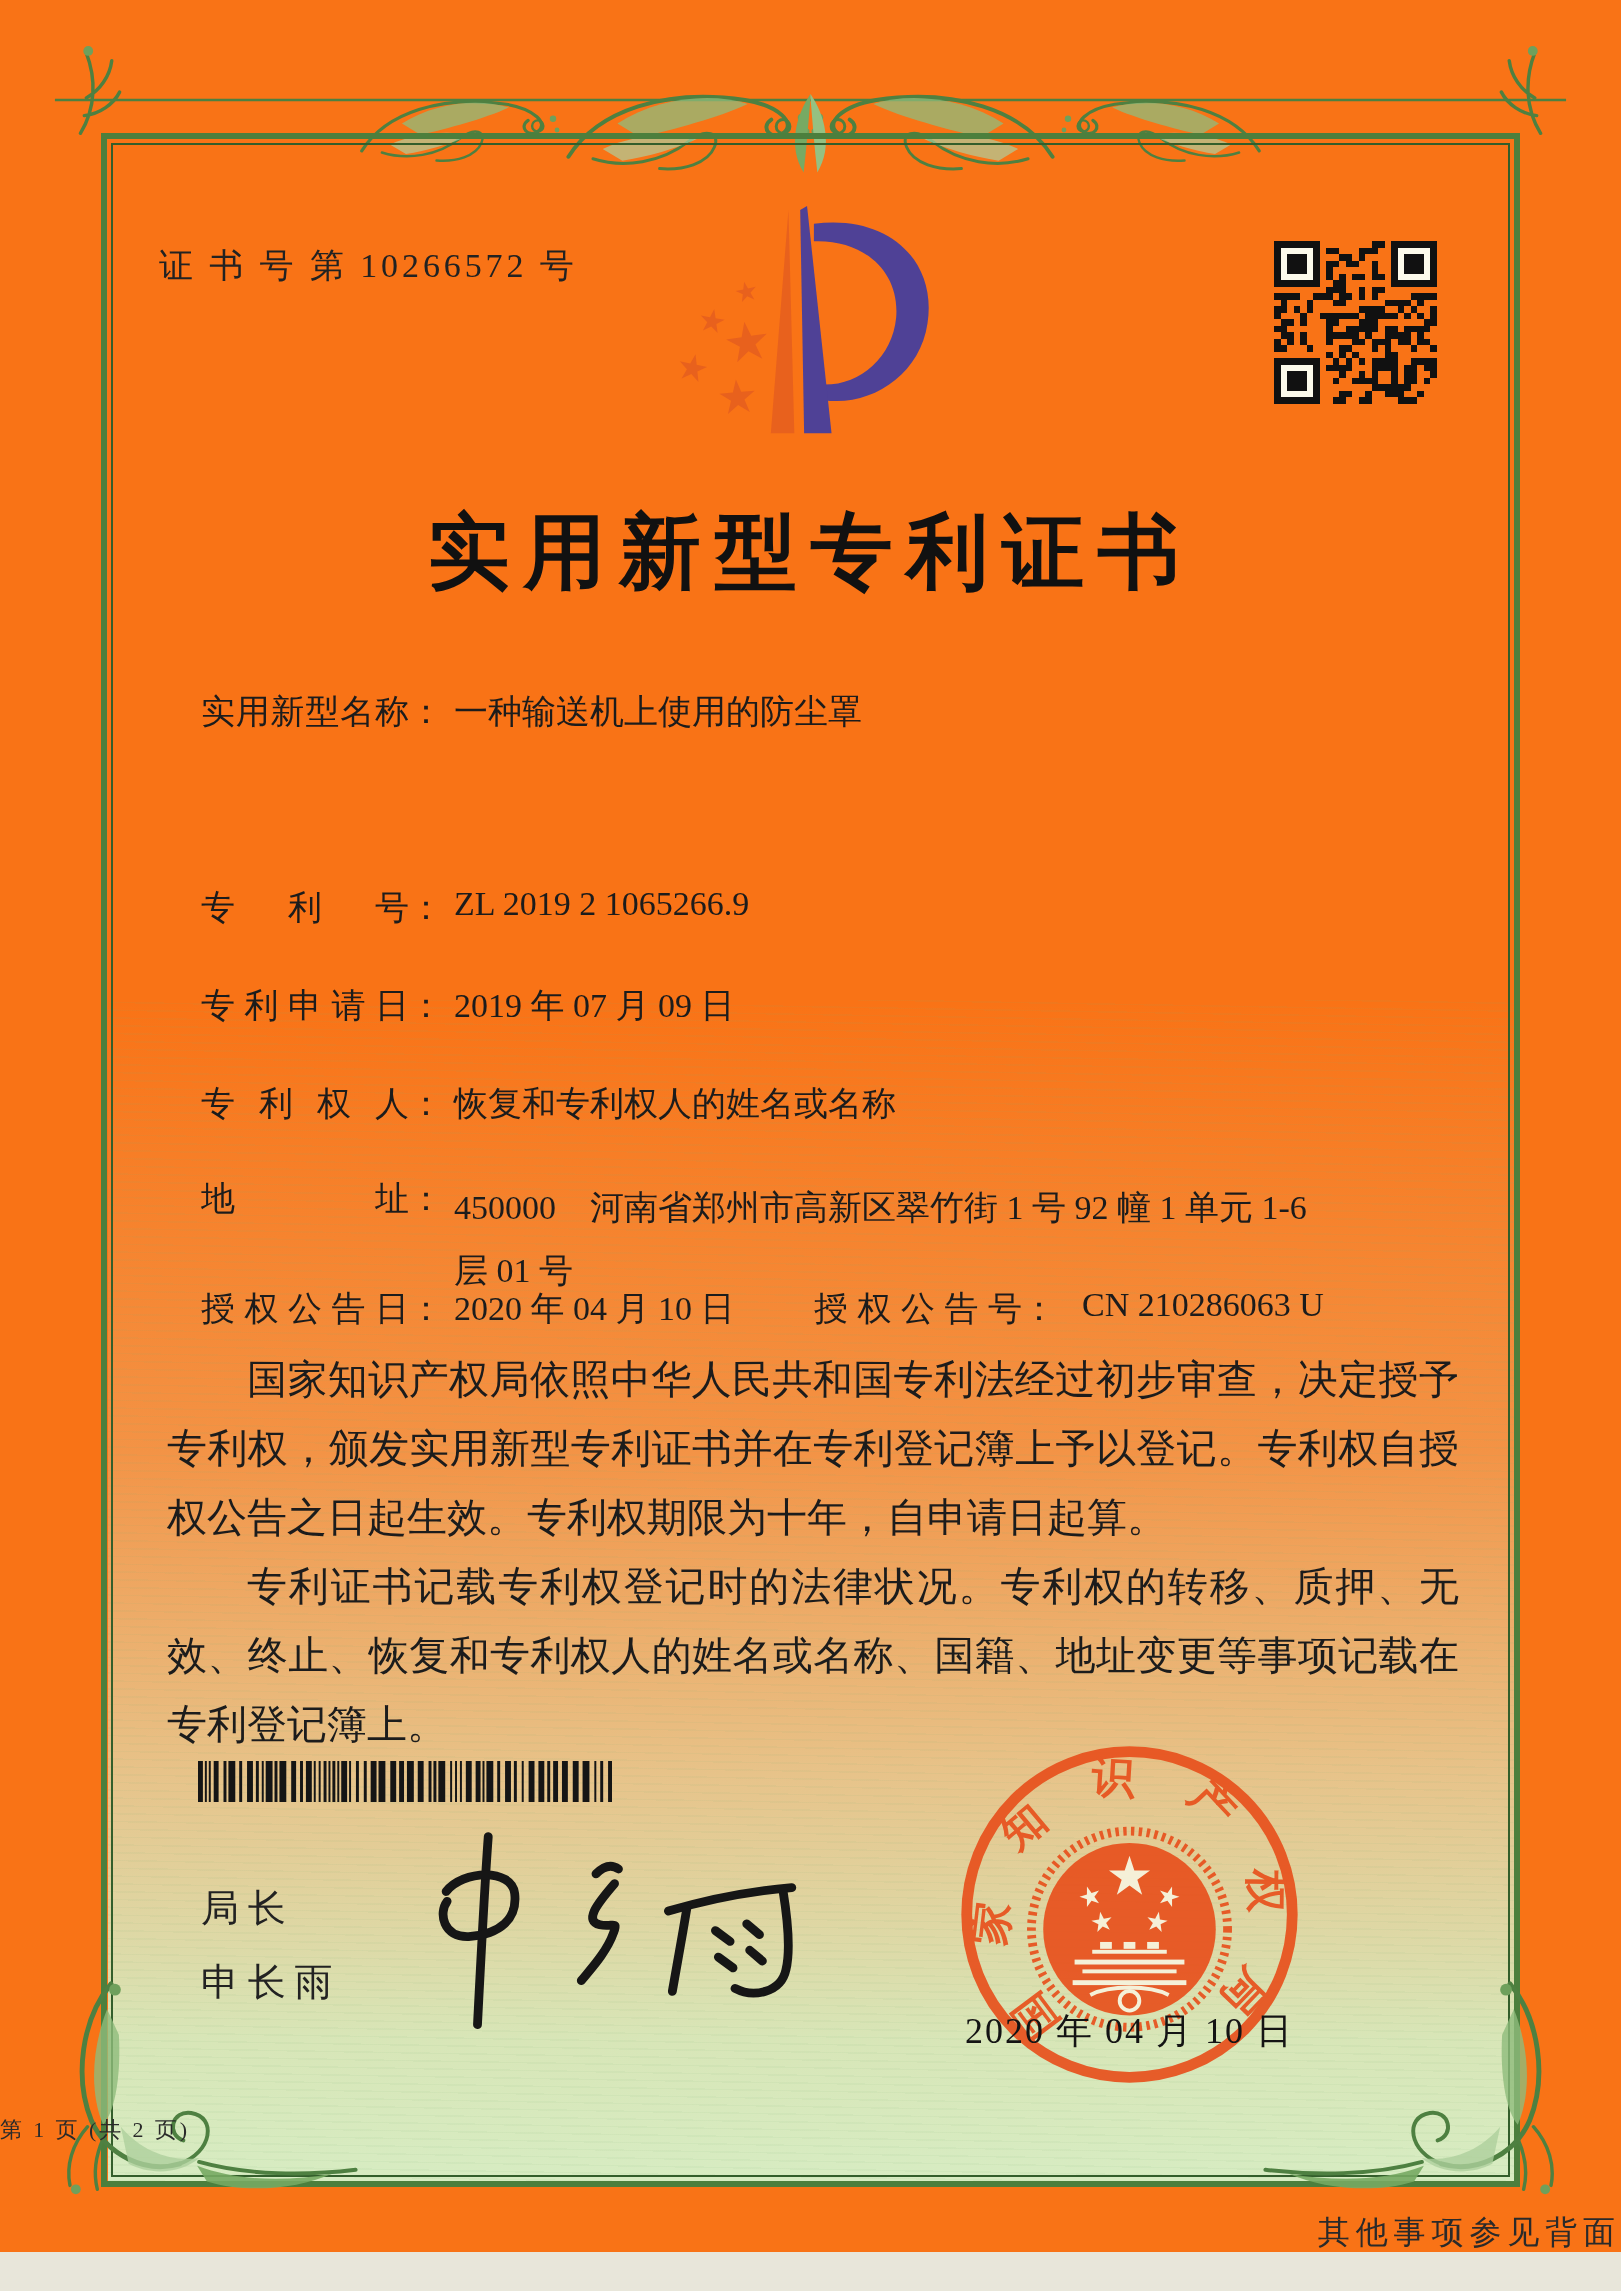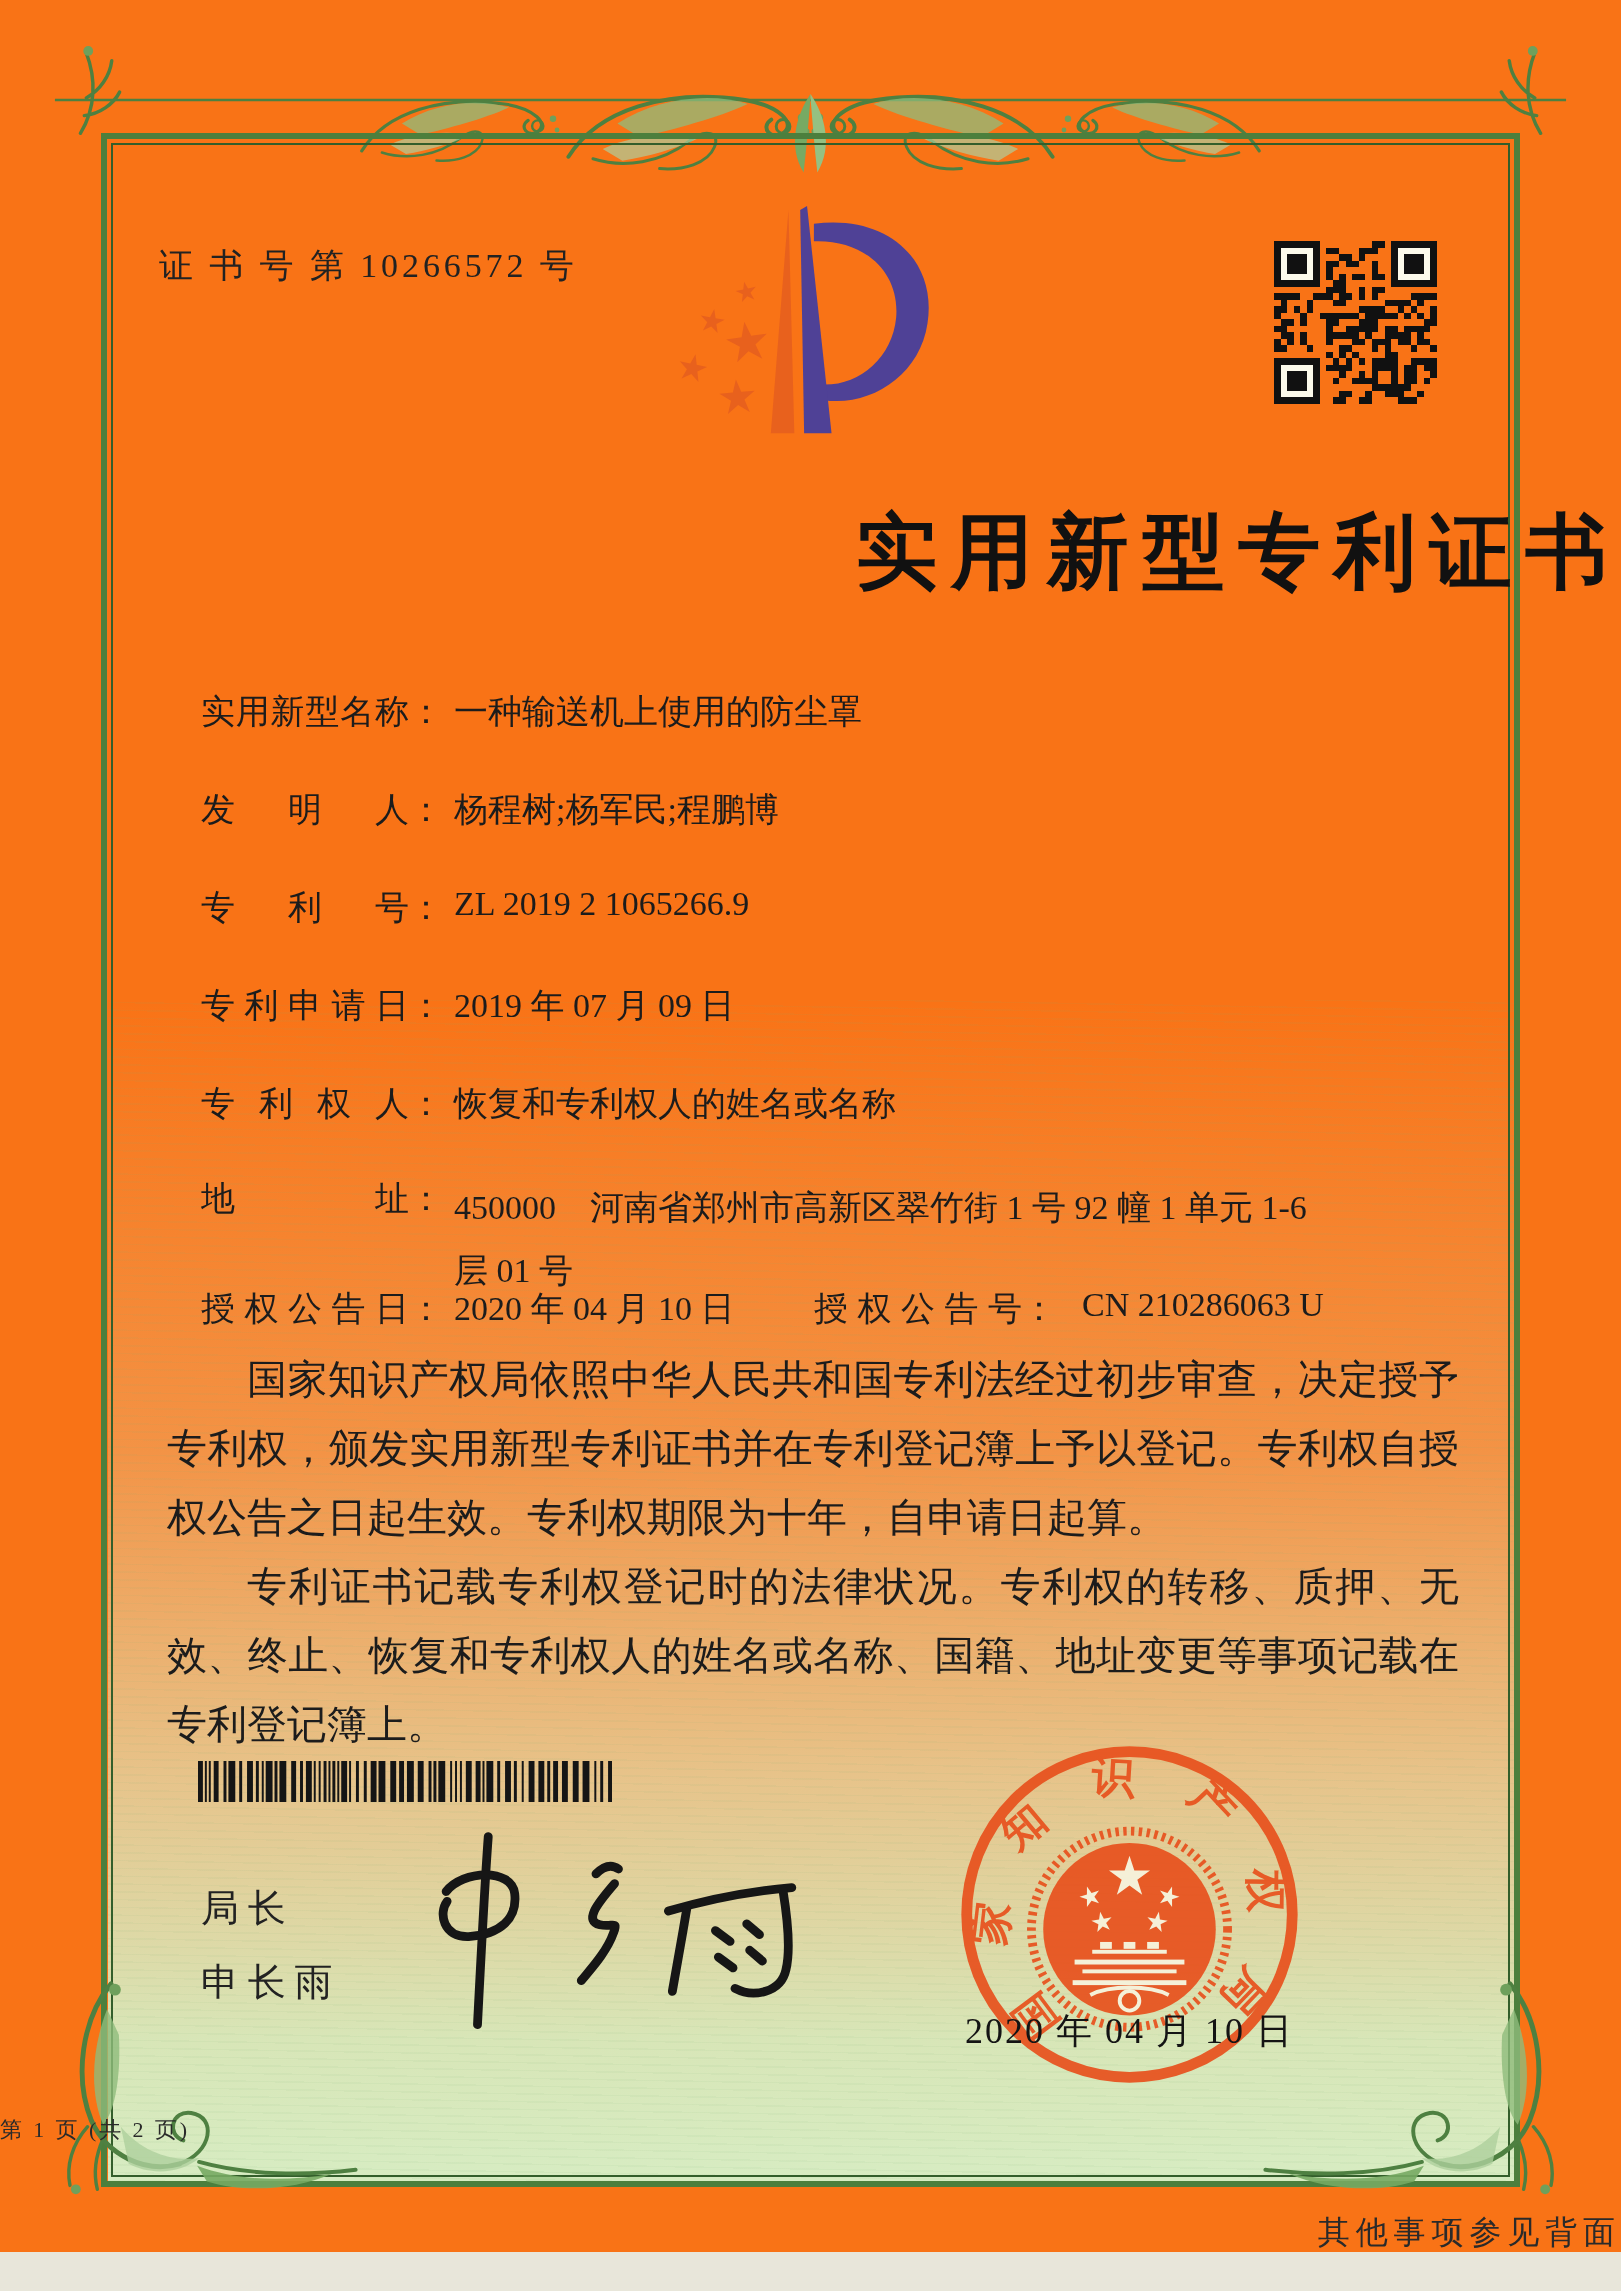--- a/index.html
+++ b/index.html
@@ -24,21 +24,21 @@
   }
 
   
   .frame{ left:101px; top:133px; width:1419px; height:2054px;
     border:6.9px solid #4c7f3d; box-sizing:border-box; }
   .frame-inner{ position:absolute; left:3.9px; top:3.9px; right:3.9px; bottom:3.9px;
     border:2px solid #335e2b; }
 
   .cert-no{ left:159px; top:243px; font-size:34px; letter-spacing:3.9px; color:#222; }
 
-  .title{ left:0; top:498px; width:1621px; text-align:right;
+  .title{ left:0; top:498px; width:1621px; text-align:center;
     font-size:82px; font-weight:bold; letter-spacing:13.7px; color:#111; }
 
   .row{ left:201px; font-size:34px; white-space:nowrap; }
   .row .lab{ display:inline-block; width:208px; text-align:justify; text-align-last:justify;
     vertical-align:top; }
   .row .colon{ display:inline-block; vertical-align:top; }
   .row .val{ display:inline-block; margin-left:11px; vertical-align:top; }
   .row.wrap{ white-space:normal; }
   .row.wrap .val{ width:887px; line-height:63px; }
   .grp2{ position:absolute; left:613px; top:0; white-space:nowrap; }
@@ -375,23 +375,20 @@
         <rect x="1" y="19" width="5" height="5" fill="#fcfaeb"></rect>
         <rect x="2" y="20" width="3" height="3" fill="#111"></rect>
       </g>
     </svg>
 
   <div class="abs title">实用新型专利证书</div>
 
   <div class="abs row" style="top:689px">
     <span class="lab">实用新型名称</span><span class="colon">：</span><span class="val">一种输送机上使用的防尘罩</span>
   </div>
-  <div class="abs row" style="top:787px">
-    <span class="lab">发　明　人</span><span class="colon">：</span><span class="val">杨程树;杨军民;程鹏博</span>
-  </div>
   <div class="abs row" style="top:885px">
     <span class="lab">专　利　号</span><span class="colon">：</span><span class="val">ZL 2019 2 1065266.9</span>
   </div>
   <div class="abs row" style="top:983px">
     <span class="lab">专利申请日</span><span class="colon">：</span><span class="val">2019 年 07 月 09 日</span>
   </div>
   <div class="abs row" style="top:1081px">
     <span class="lab">专 利 权 人</span><span class="colon">：</span><span class="val">恢复和专利权人的姓名或名称</span>
   </div>
   <div class="abs row wrap" style="top:1176px">

